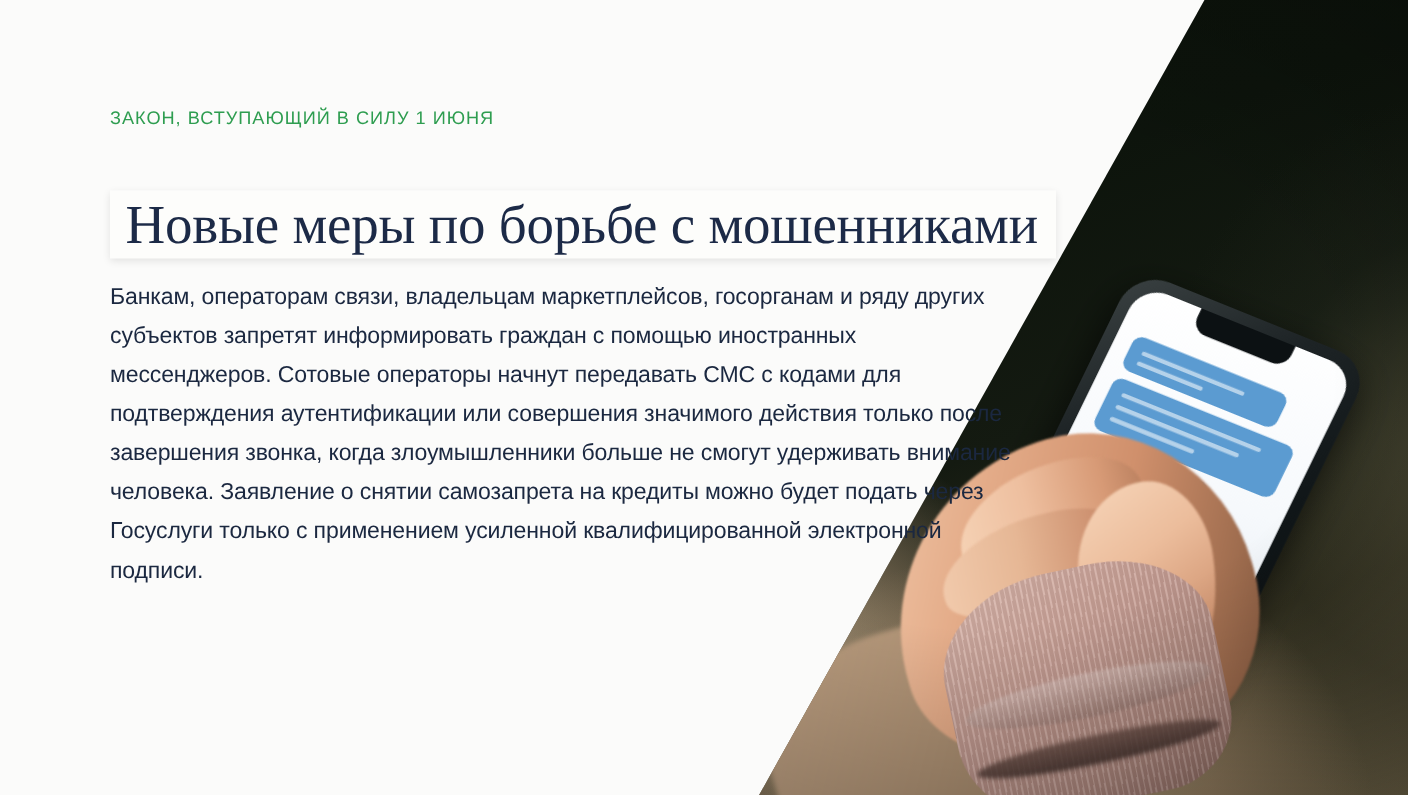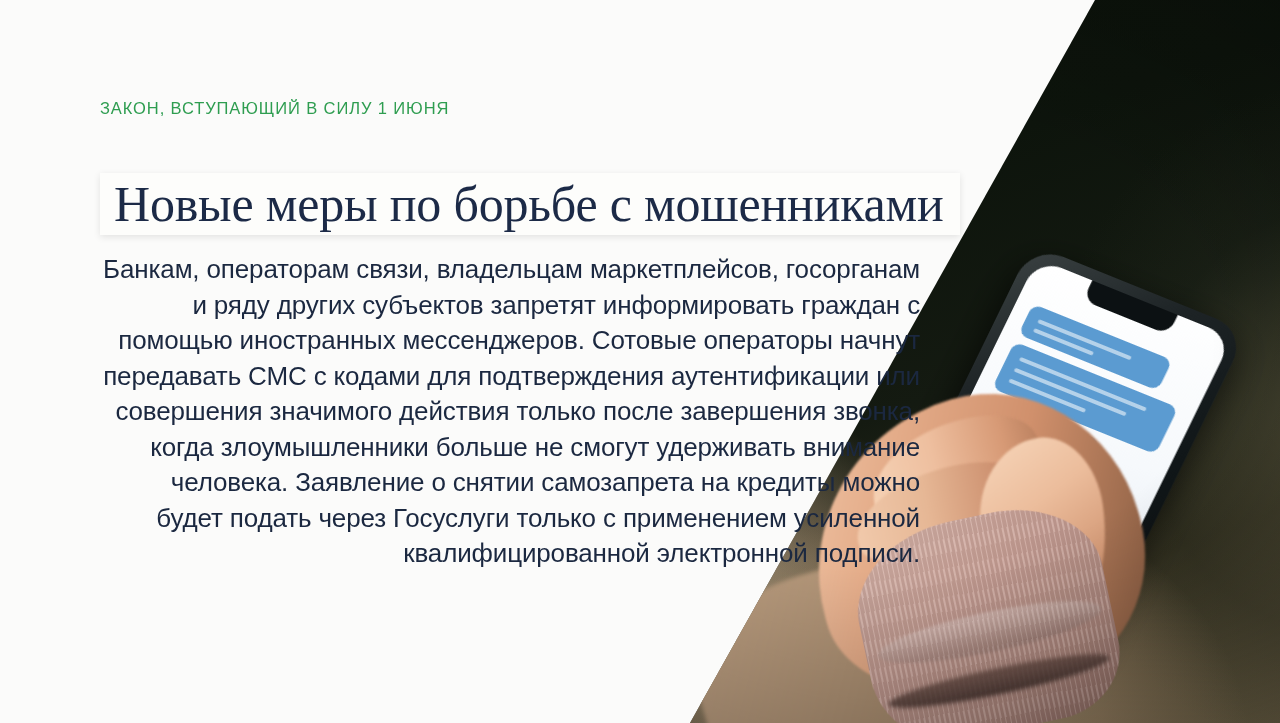--- a/index.html
+++ b/index.html
@@ -232,26 +232,25 @@
     color: #1c2a47;
     white-space: nowrap;
     letter-spacing: -0.2px;
   }
 
   .body-text {
     position: absolute;
     left: 100px;
     top: 252px;
     width: 820px;
-    font-size: 26px;
+    font-size: 21px;
     line-height: 35.5px;
     color: #1b2840;
     font-stretch: condensed;
     letter-spacing: -0.15px;
-    text-align: right;
   }
   .body-text p { margin: 0; }
 
   .handle {
     position: absolute;
     left: 100px;
     top: 672px;
     font-size: 24px;
     color: #cfd2d4;
     letter-spacing: 0.4px;

